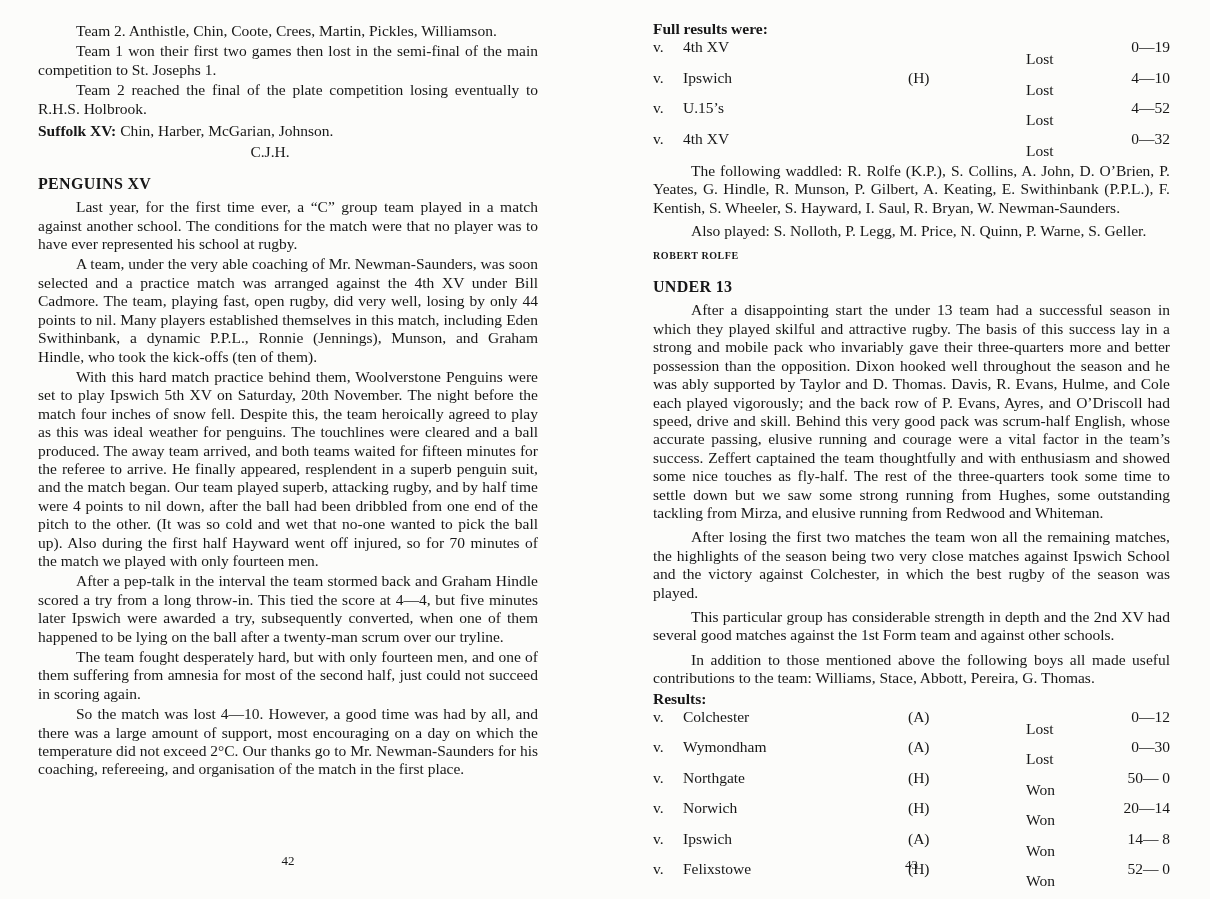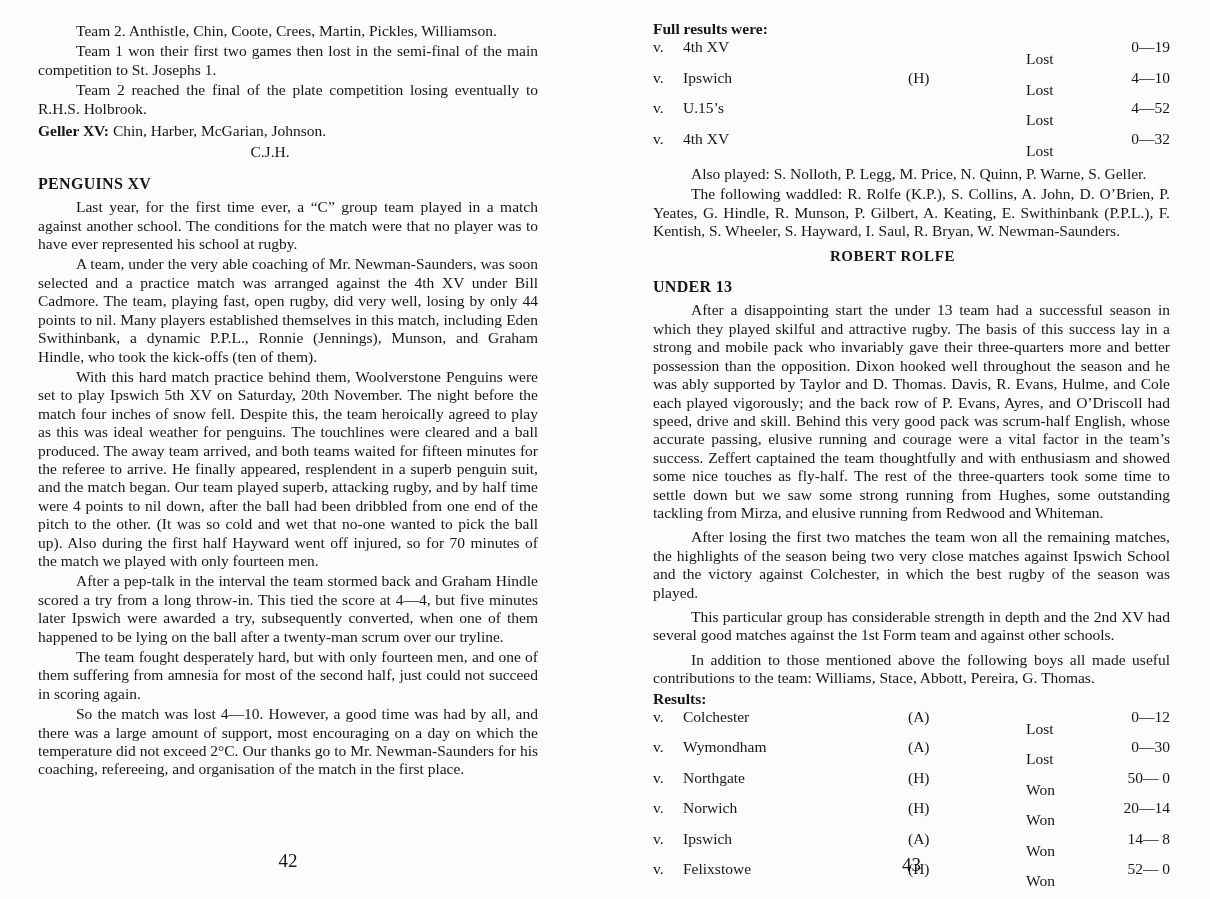--- a/index.html
+++ b/index.html
@@ -39,26 +39,26 @@
     margin: 13px 0 5px 0;
   }
   .teamline { margin-top: 4px; text-align: left; }
 
   .sig {
     text-align: center;
     margin-top: 3px;
     padding-right: 36px;
   }
   .sig-caps {
-    text-align: center;
+    text-align: left;
     margin-top: 6px;
     padding-right: 38px;
     letter-spacing: 0.6px;
     font-weight: bold;
-    font-size: 15px;
+    font-size: 10px;
   }
 
   .table-heading {
     font-weight: bold;
     text-align: left;
     margin-top: 2px;
   }
   .results-table { text-align: left; }
   .trow { display: flex; }
   .t-prefix { width: 30px; flex: 0 0 auto; }
@@ -66,34 +66,34 @@
   .t-ven    { width: 118px; flex: 0 0 auto; }
   .t-res    { width: 82px;  flex: 0 0 auto; margin-top: 12px; }
   .t-score  { flex: 1 1 auto; text-align: right; white-space: pre; }
 
   .page-num {
     position: absolute;
     bottom: 0;
     left: 0;
     width: 100%;
     text-align: center;
-    font-size: 19px;
+    font-size: 13px;
     line-height: 18px;
   }
 </style>
 </head>
 <body>
 
 <div class="page page-left">
 
   <p class="para">Team 2. Anthistle, Chin, Coote, Crees, Martin, Pickles, Williamson.</p>
   <p class="para">Team 1 won their first two games then lost in the semi-final of the main competition to St. Josephs 1.</p>
   <p class="para">Team 2 reached the final of the plate competition losing eventually to R.H.S. Holbrook.</p>
 
-  <p class="teamline"><span class="bold">Geller XV:</span><span> Chin, Harber, McGarian, Johnson.</span></p>
+  <p class="teamline"><span class="bold">Suffolk XV:</span><span> Chin, Harber, McGarian, Johnson.</span></p>
 
   <p class="sig">C.J.H.</p>
 
   <h2 class="section-heading">PENGUINS XV</h2>
 
   <p class="para">Last year, for the first time ever, a “C” group team played in a match against another school. The conditions for the match were that no player was to have ever represented his school at rugby.</p>
   <p class="para">A team, under the very able coaching of Mr. Newman-Saunders, was soon selected and a practice match was arranged against the 4th XV under Bill Cadmore. The team, playing fast, open rugby, did very well, losing by only 44 points to nil. Many players established themselves in this match, including Eden Swithinbank, a dynamic P.P.L., Ronnie (Jennings), Munson, and Graham Hindle, who took the kick-offs (ten of them).</p>
   <p class="para">With this hard match practice behind them, Woolverstone Penguins were set to play Ipswich 5th XV on Saturday, 20th November. The night before the match four inches of snow fell. Despite this, the team heroically agreed to play as this was ideal weather for penguins. The touchlines were cleared and a ball produced. The away team arrived, and both teams waited for fifteen minutes for the referee to arrive. He finally appeared, resplendent in a superb penguin suit, and the match began. Our team played superb, attacking rugby, and by half time were 4 points to nil down, after the ball had been dribbled from one end of the pitch to the other. (It was so cold and wet that no-one wanted to pick the ball up). Also during the first half Hayward went off injured, so for 70 minutes of the match we played with only fourteen men.</p>
   <p class="para">After a pep-talk in the interval the team stormed back and Graham Hindle scored a try from a long throw-in. This tied the score at 4—4, but five minutes later Ipswich were awarded a try, subsequently converted, when one of them happened to be lying on the ball after a twenty-man scrum over our tryline.</p>
   <p class="para">The team fought desperately hard, but with only fourteen men, and one of them suffering from amnesia for most of the second half, just could not succeed in scoring again.</p>
@@ -130,22 +130,22 @@
     </div>
     <div class="trow">
       <span class="t-prefix">v.</span>
       <span class="t-opp">4th XV</span>
       <span class="t-ven"></span>
       <span class="t-res">Lost</span>
       <span class="t-score">0—32</span>
     </div>
   </div>
 
+  <p class="para">The following waddled: R. Rolfe (K.P.), S. Collins, A. John, D. O’Brien, P. Yeates, G. Hindle, R. Munson, P. Gilbert, A. Keating, E. Swithinbank (P.P.L.), F. Kentish, S. Wheeler, S. Hayward, I. Saul, R. Bryan, W. Newman-Saunders.</p>
   <p class="para" style="margin-top:5px;">Also played: S. Nolloth, P. Legg, M. Price, N. Quinn, P. Warne, S. Geller.</p>
-  <p class="para">The following waddled: R. Rolfe (K.P.), S. Collins, A. John, D. O’Brien, P. Yeates, G. Hindle, R. Munson, P. Gilbert, A. Keating, E. Swithinbank (P.P.L.), F. Kentish, S. Wheeler, S. Hayward, I. Saul, R. Bryan, W. Newman-Saunders.</p>
 
   <p class="sig-caps">ROBERT ROLFE</p>
 
   <h2 class="section-heading">UNDER 13</h2>
 
   <p class="para">After a disappointing start the under 13 team had a successful season in which they played skilful and attractive rugby. The basis of this success lay in a strong and mobile pack who invariably gave their three-quarters more and better possession than the opposition. Dixon hooked well throughout the season and he was ably supported by Taylor and D. Thomas. Davis, R. Evans, Hulme, and Cole each played vigorously; and the back row of P. Evans, Ayres, and O’Driscoll had speed, drive and skill. Behind this very good pack was scrum-half English, whose accurate passing, elusive running and courage were a vital factor in the team’s success. Zeffert captained the team thoughtfully and with enthusiasm and showed some nice touches as fly-half. The rest of the three-quarters took some time to settle down but we saw some strong running from Hughes, some outstanding tackling from Mirza, and elusive running from Redwood and Whiteman.</p>
   <p class="para" style="margin-top:6px;">After losing the first two matches the team won all the remaining matches, the highlights of the season being two very close matches against Ipswich School and the victory against Colchester, in which the best rugby of the season was played.</p>
   <p class="para" style="margin-top:6px;">This particular group has considerable strength in depth and the 2nd XV had several good matches against the 1st Form team and against other schools.</p>
   <p class="para" style="margin-top:6px;">In addition to those mentioned above the following boys all made useful contributions to the team: Williams, Stace, Abbott, Pereira, G. Thomas.</p>
 

